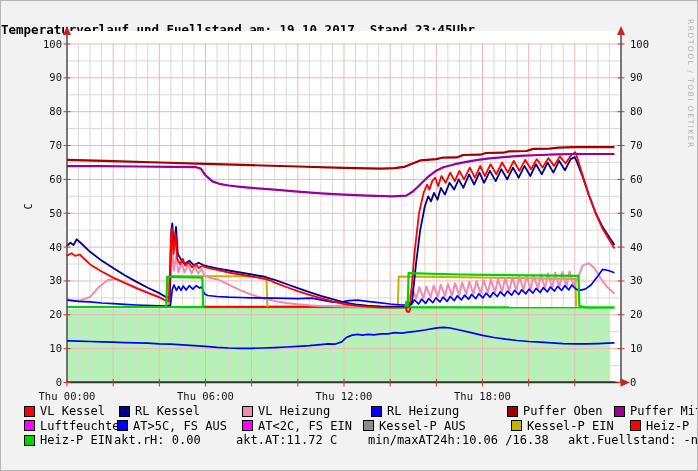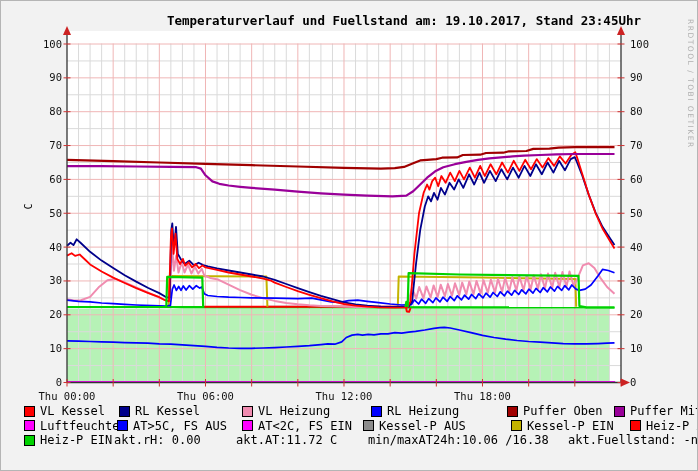--- a/index.html
+++ b/index.html
@@ -3,21 +3,21 @@
 <meta charset="utf-8">
 <style>
   html,body{margin:0;padding:0;background:#e8e8e8;}
   #canvas{
     position:relative;width:698px;height:471px;
     background:#f2f2f2;border:1px solid #b5b5b5;box-sizing:border-box;
     font-family:"DejaVu Sans Mono","Liberation Mono",monospace;
     overflow:hidden;
   }
   #title{
-    position:absolute;top:12px;left:0;width:640px;text-align:right;
+    position:absolute;top:21px;left:0;width:640px;text-align:left;
     font-size:12.5px;font-weight:bold;color:#000;white-space:pre;
   }
   #watermark{
     position:absolute;top:18px;right:2px;
     writing-mode:vertical-rl;
     font-family:"DejaVu Sans","Liberation Sans",sans-serif;
     font-size:7.5px;letter-spacing:1.5px;color:#b0b0b0;
   }
   #ylabel{
     position:absolute;left:24px;top:200px;

